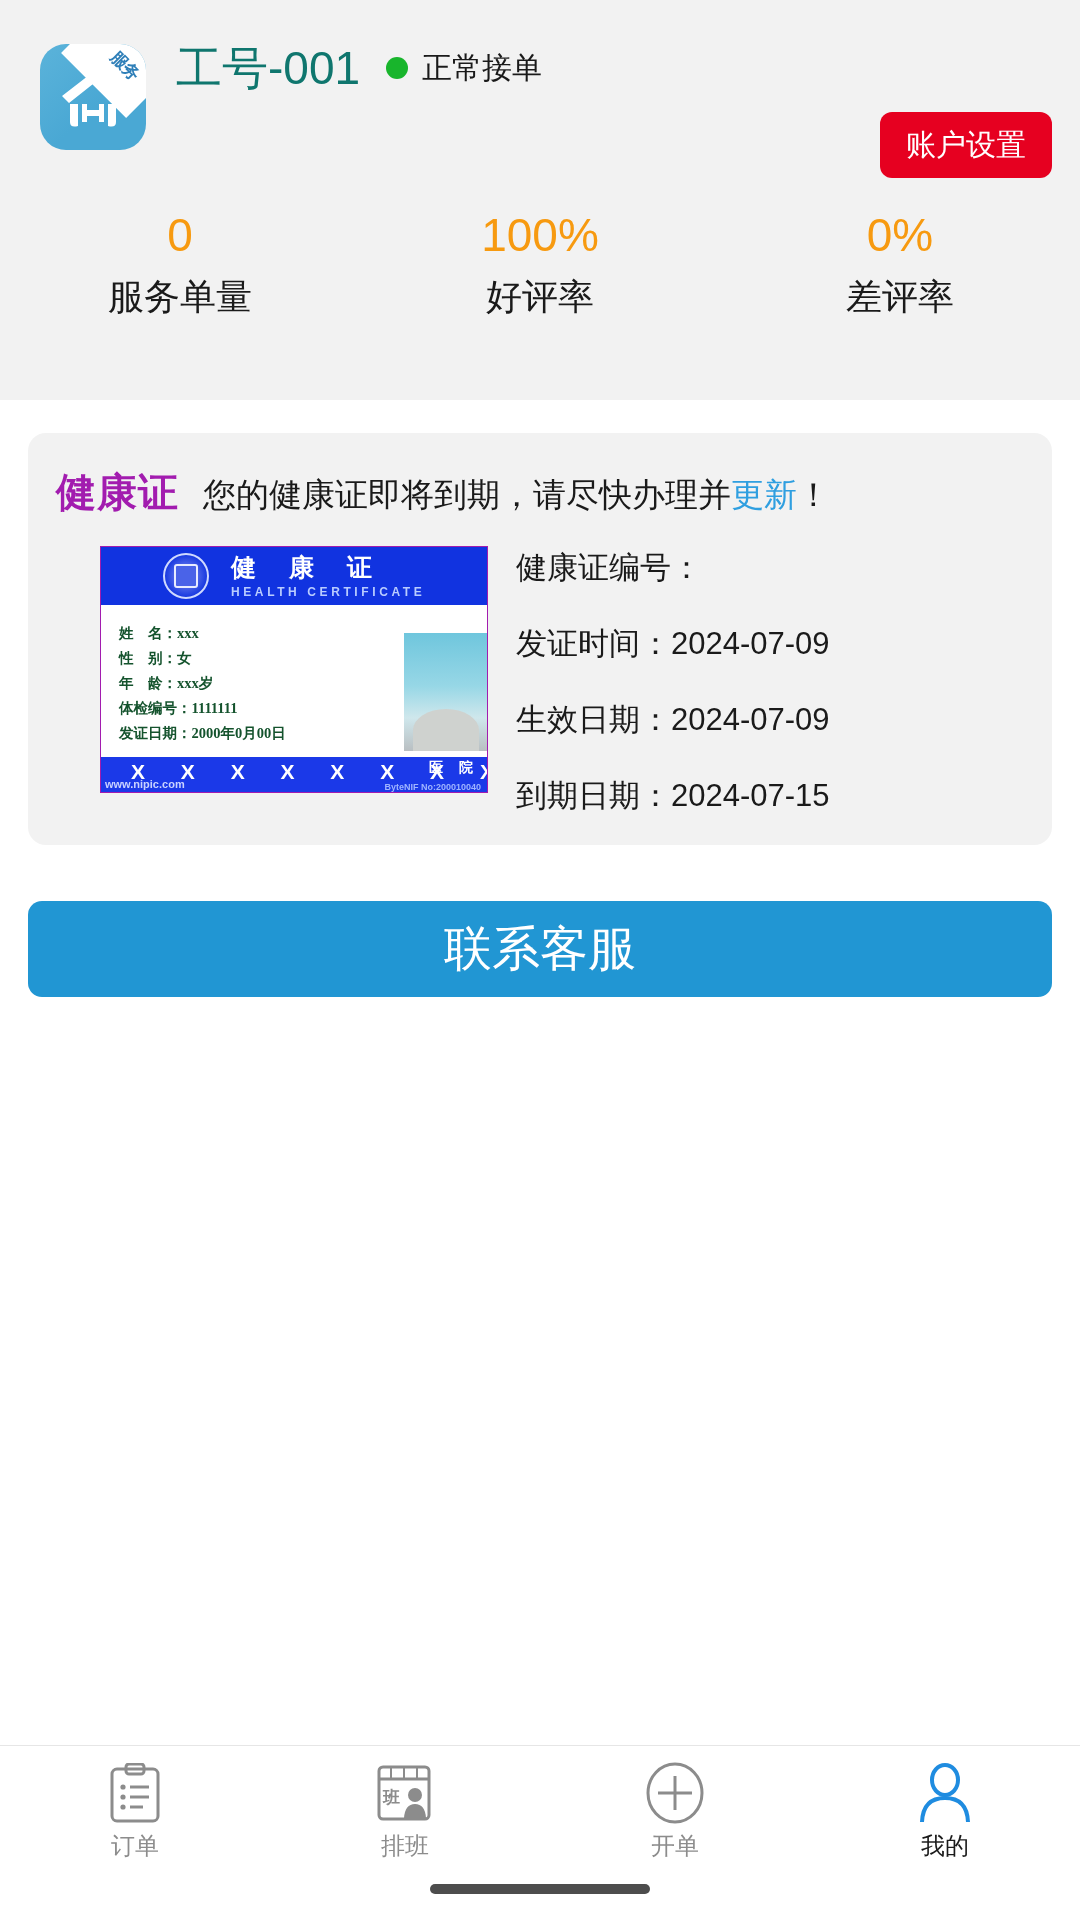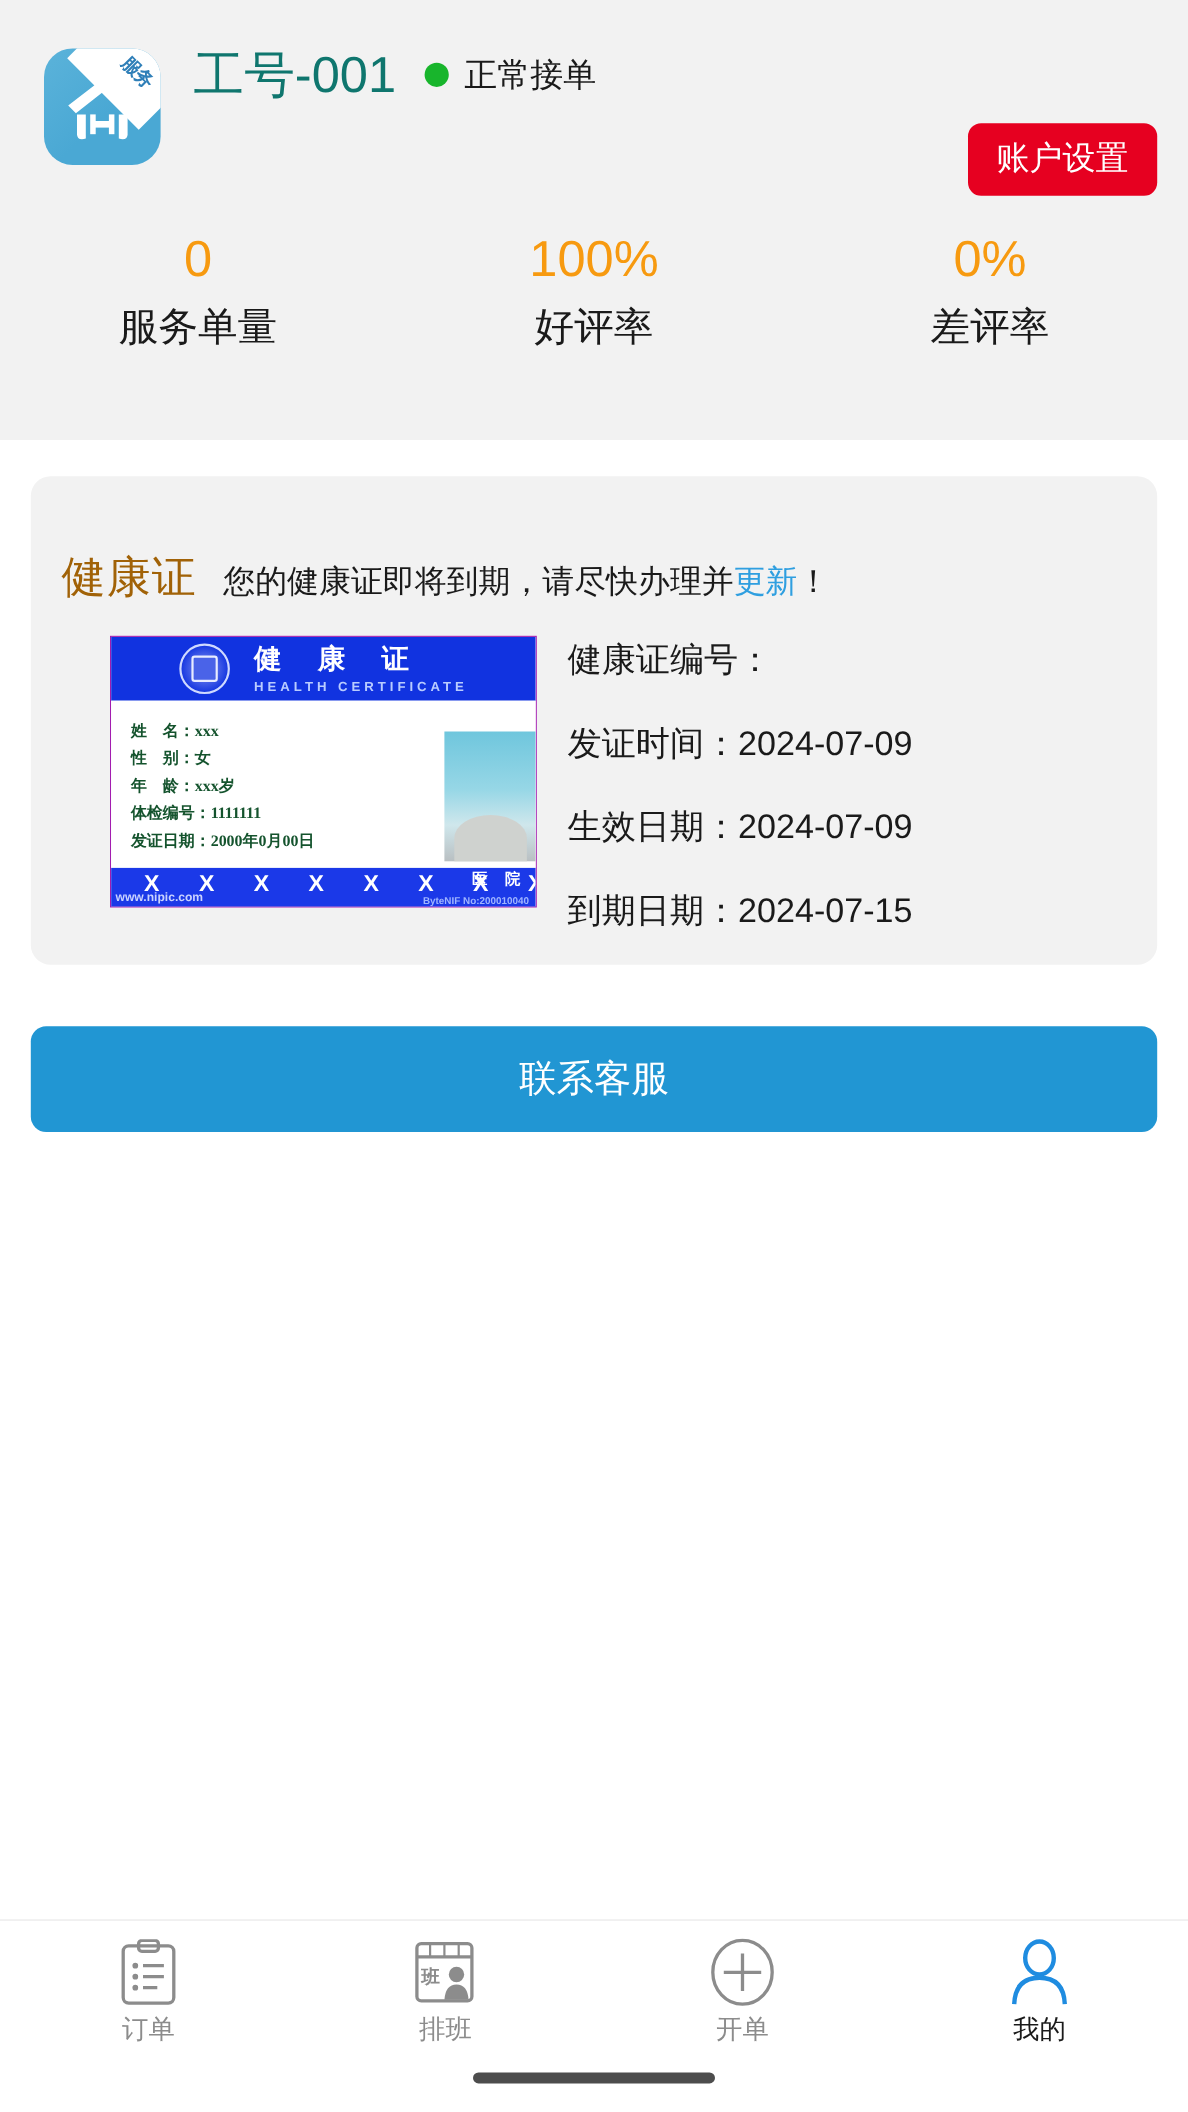--- a/index.html
+++ b/index.html
@@ -111,23 +111,23 @@
   }
 
   
   .cert-card {
     margin: 33px 28px 0 28px;
     background: #f2f2f2;
     border-radius: 18px;
     padding: 32px 28px 34px 28px;
   }
   .cert-head { display: flex; align-items: baseline; }
-  .cert-title { font-size: 40px; color: #a16207; font-weight: normal; letter-spacing: 1px; margin-top: 32px; }
+  .cert-title { font-size: 40px; color: #a21caf; font-weight: bold; letter-spacing: 1px; }
   .cert-notice {
-    font-size: 29px;
+    font-size: 33px;
     color: #1a1a1a;
     margin-left: 24px;
   }
   .cert-notice .link { color: #2f9fe0; cursor: pointer; }
 
   .cert-body { display: flex; margin-top: 26px; }
 
   
   .cert-img {
     width: 388px;
@@ -258,21 +258,21 @@
   }
   .cert-info-row:last-child { margin-bottom: 0; }
 
   
   .contact-btn {
     display: block;
     margin: 56px 28px 0 28px;
     width: calc(100% - 56px);
     background: #2196d3;
     color: #ffffff;
-    font-size: 34px;
+    font-size: 48px;
     border: none;
     border-radius: 14px;
     height: 96px;
     cursor: pointer;
     font-family: inherit;
   }
 
   
   .tabbar {
     position: absolute;

